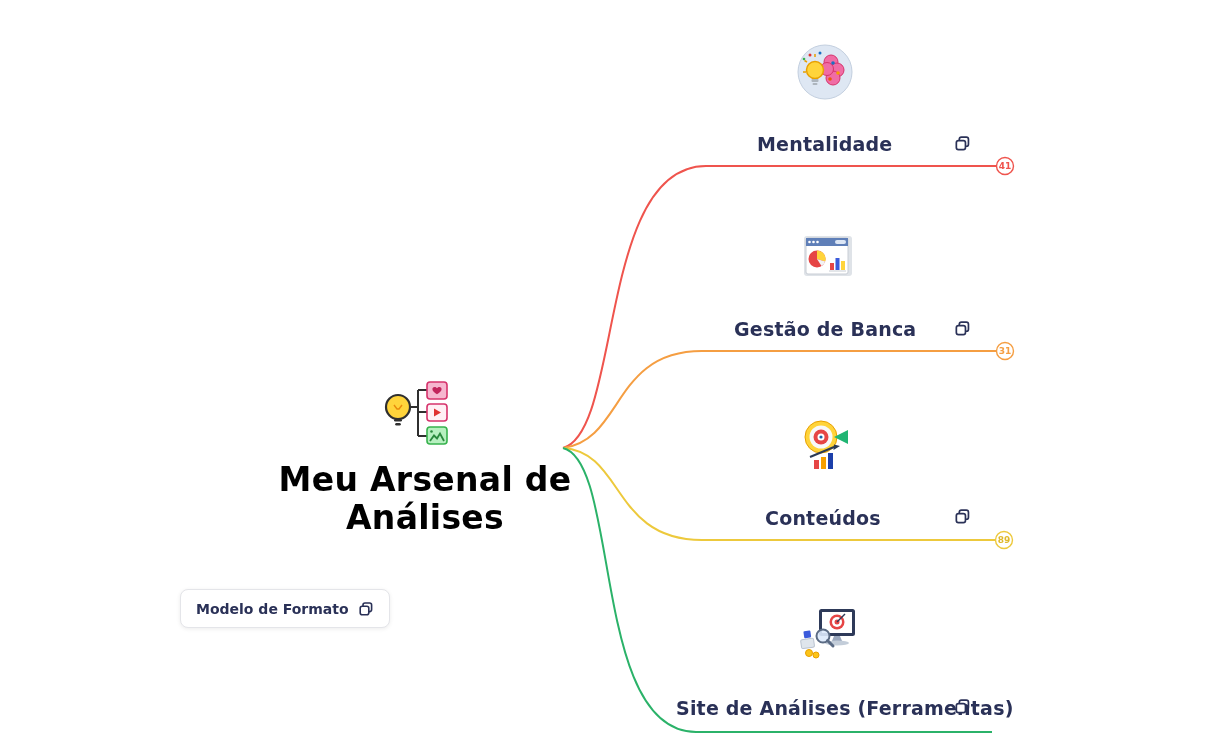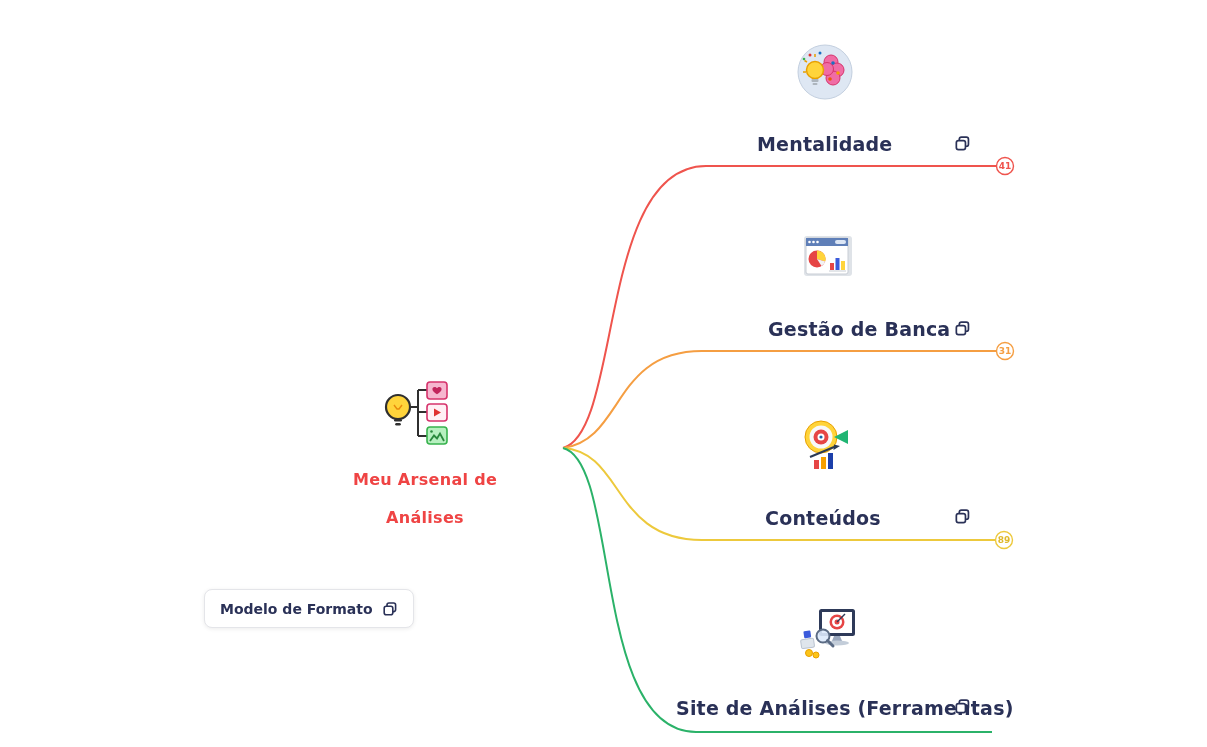--- a/index.html
+++ b/index.html
@@ -4,22 +4,22 @@
 <style>
   html,body{margin:0;padding:0;background:#fff;}
   .stage{position:relative;width:1207px;height:747px;background:#ffffff;overflow:hidden;
          font-family:"DejaVu Sans","Liberation Sans",sans-serif;}
   .lines{position:absolute;left:0;top:0;}
   .branch-label{position:absolute;font-size:19px;font-weight:bold;color:#2a3157;
                 white-space:nowrap;cursor:pointer;letter-spacing:.2px;}
   .copy-btn{position:absolute;width:18px;height:18px;background:none;border:none;padding:0;cursor:pointer;}
   .node-icon{position:absolute;}
   .root-title{position:absolute;left:255px;top:461px;width:340px;text-align:center;
-              font-size:16px;font-weight:bold;color:#ef4444;line-height:38px;letter-spacing:.3px;cursor:pointer;}
-  .format-btn{position:absolute;left:204px;top:589px;height:39px;display:flex;align-items:center;gap:9px;
+              font-size:33px;font-weight:bold;color:#000000;line-height:38px;letter-spacing:.3px;cursor:pointer;}
+  .format-btn{position:absolute;left:180px;top:589px;height:39px;display:flex;align-items:center;gap:9px;
               padding:0 15px;background:#fff;border:1px solid #e4e5e9;border-radius:8px;
               box-shadow:0 1px 4px rgba(0,0,0,.08);font-size:14px;font-weight:bold;color:#2a3157;
               cursor:pointer;font-family:inherit;}
   svg text{font-family:"DejaVu Sans","Liberation Sans",sans-serif;}
 </style>
 </head>
 <body>
 
 <div class="stage">
 
@@ -114,21 +114,21 @@
     <circle cx="18.5" cy="15" r="1.3" fill="#ffffff"></circle>
     <rect x="36" y="13" width="11" height="4" rx="2" fill="#dce6f5"></rect>
     <circle cx="18" cy="32" r="8.5" fill="#e64545"></circle>
     <path d="M18 32 L18 23.5 A8.5 8.5 0 0 1 26.2 34.5 Z" fill="#ffd43b"></path>
     <path d="M18 32 L26.2 34.5 A8.5 8.5 0 0 1 22.5 39 Z" fill="#f1f3f5"></path>
     <rect x="31" y="36" width="4" height="7" fill="#e64545"></rect>
     <rect x="36.5" y="31" width="4" height="12" fill="#3b5bdb"></rect>
     <rect x="42" y="34" width="4" height="9" fill="#ffd43b"></rect>
     <path d="M30 44 H47" stroke="#c8cdd4" stroke-width="1"></path>
   </svg>
-  <div class="branch-label" style="left:768px;top:318px">Gestão de Banca</div>
+  <div class="branch-label" style="left:734px;top:318px">Gestão de Banca</div>
   <button class="copy-btn" style="left:953px;top:320px">
     <svg width="17" height="17" viewBox="0 0 16 16">
         <use href="#copy-icon"></use>
       </svg>
   </button>
 
   <svg class="node-icon" style="left:796px;top:416px" width="58" height="56" viewBox="0 0 58 56">
     <circle cx="25" cy="21" r="16" fill="#ffd43b" stroke="#e8a000"></circle>
     <circle cx="25" cy="21" r="11.5" fill="#f8f9fa"></circle>
     <circle cx="25" cy="21" r="7.5" fill="#e64545"></circle>

